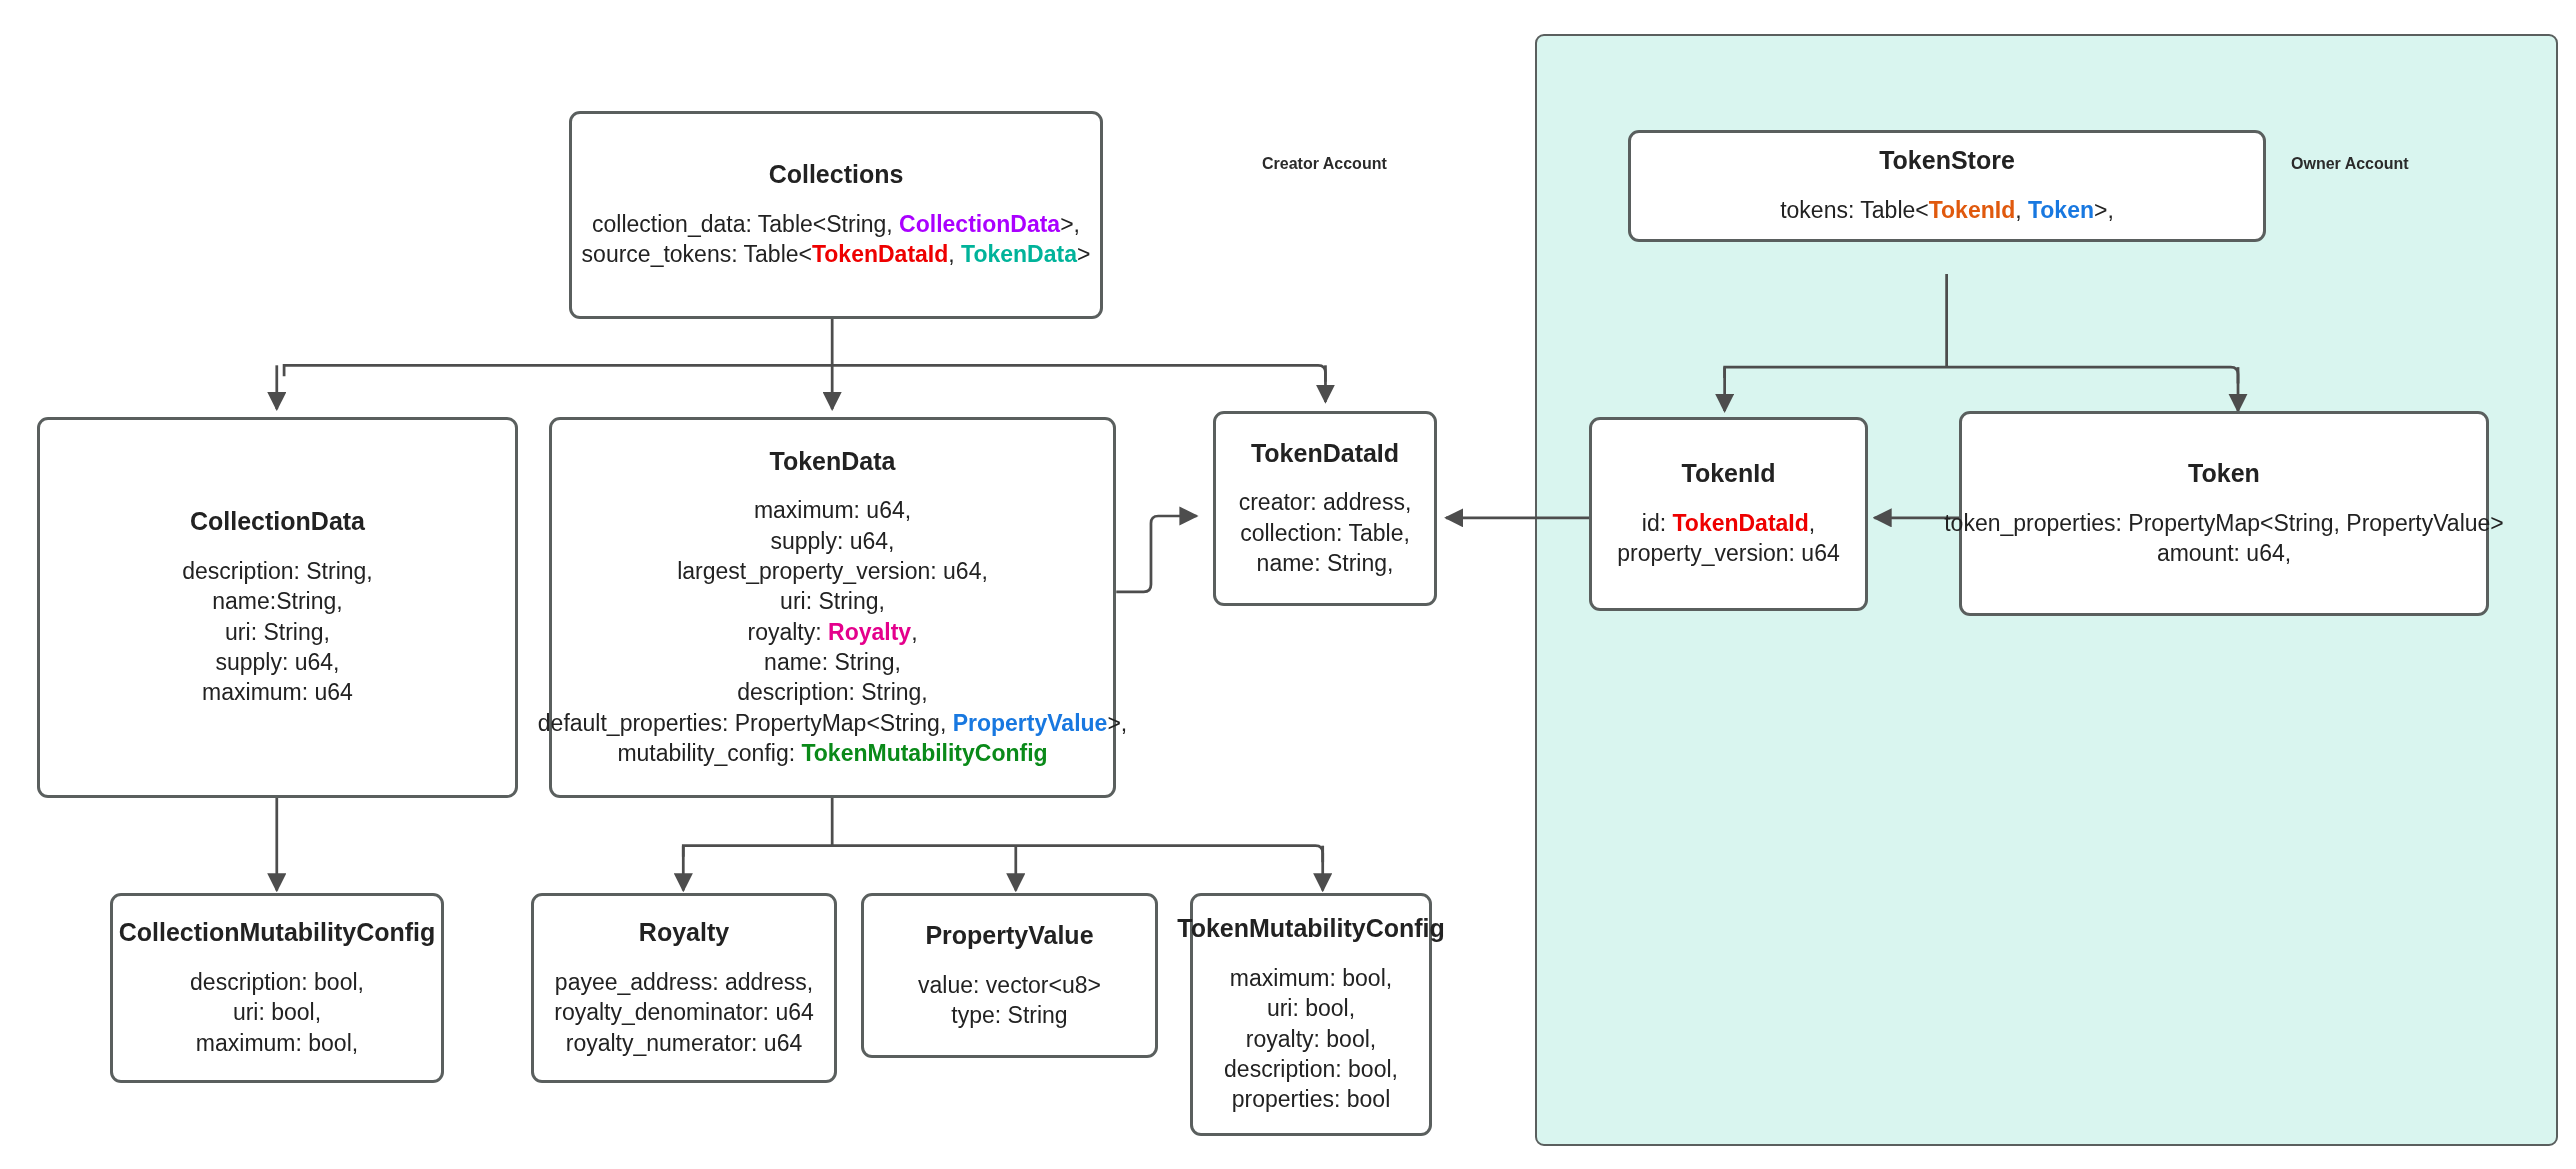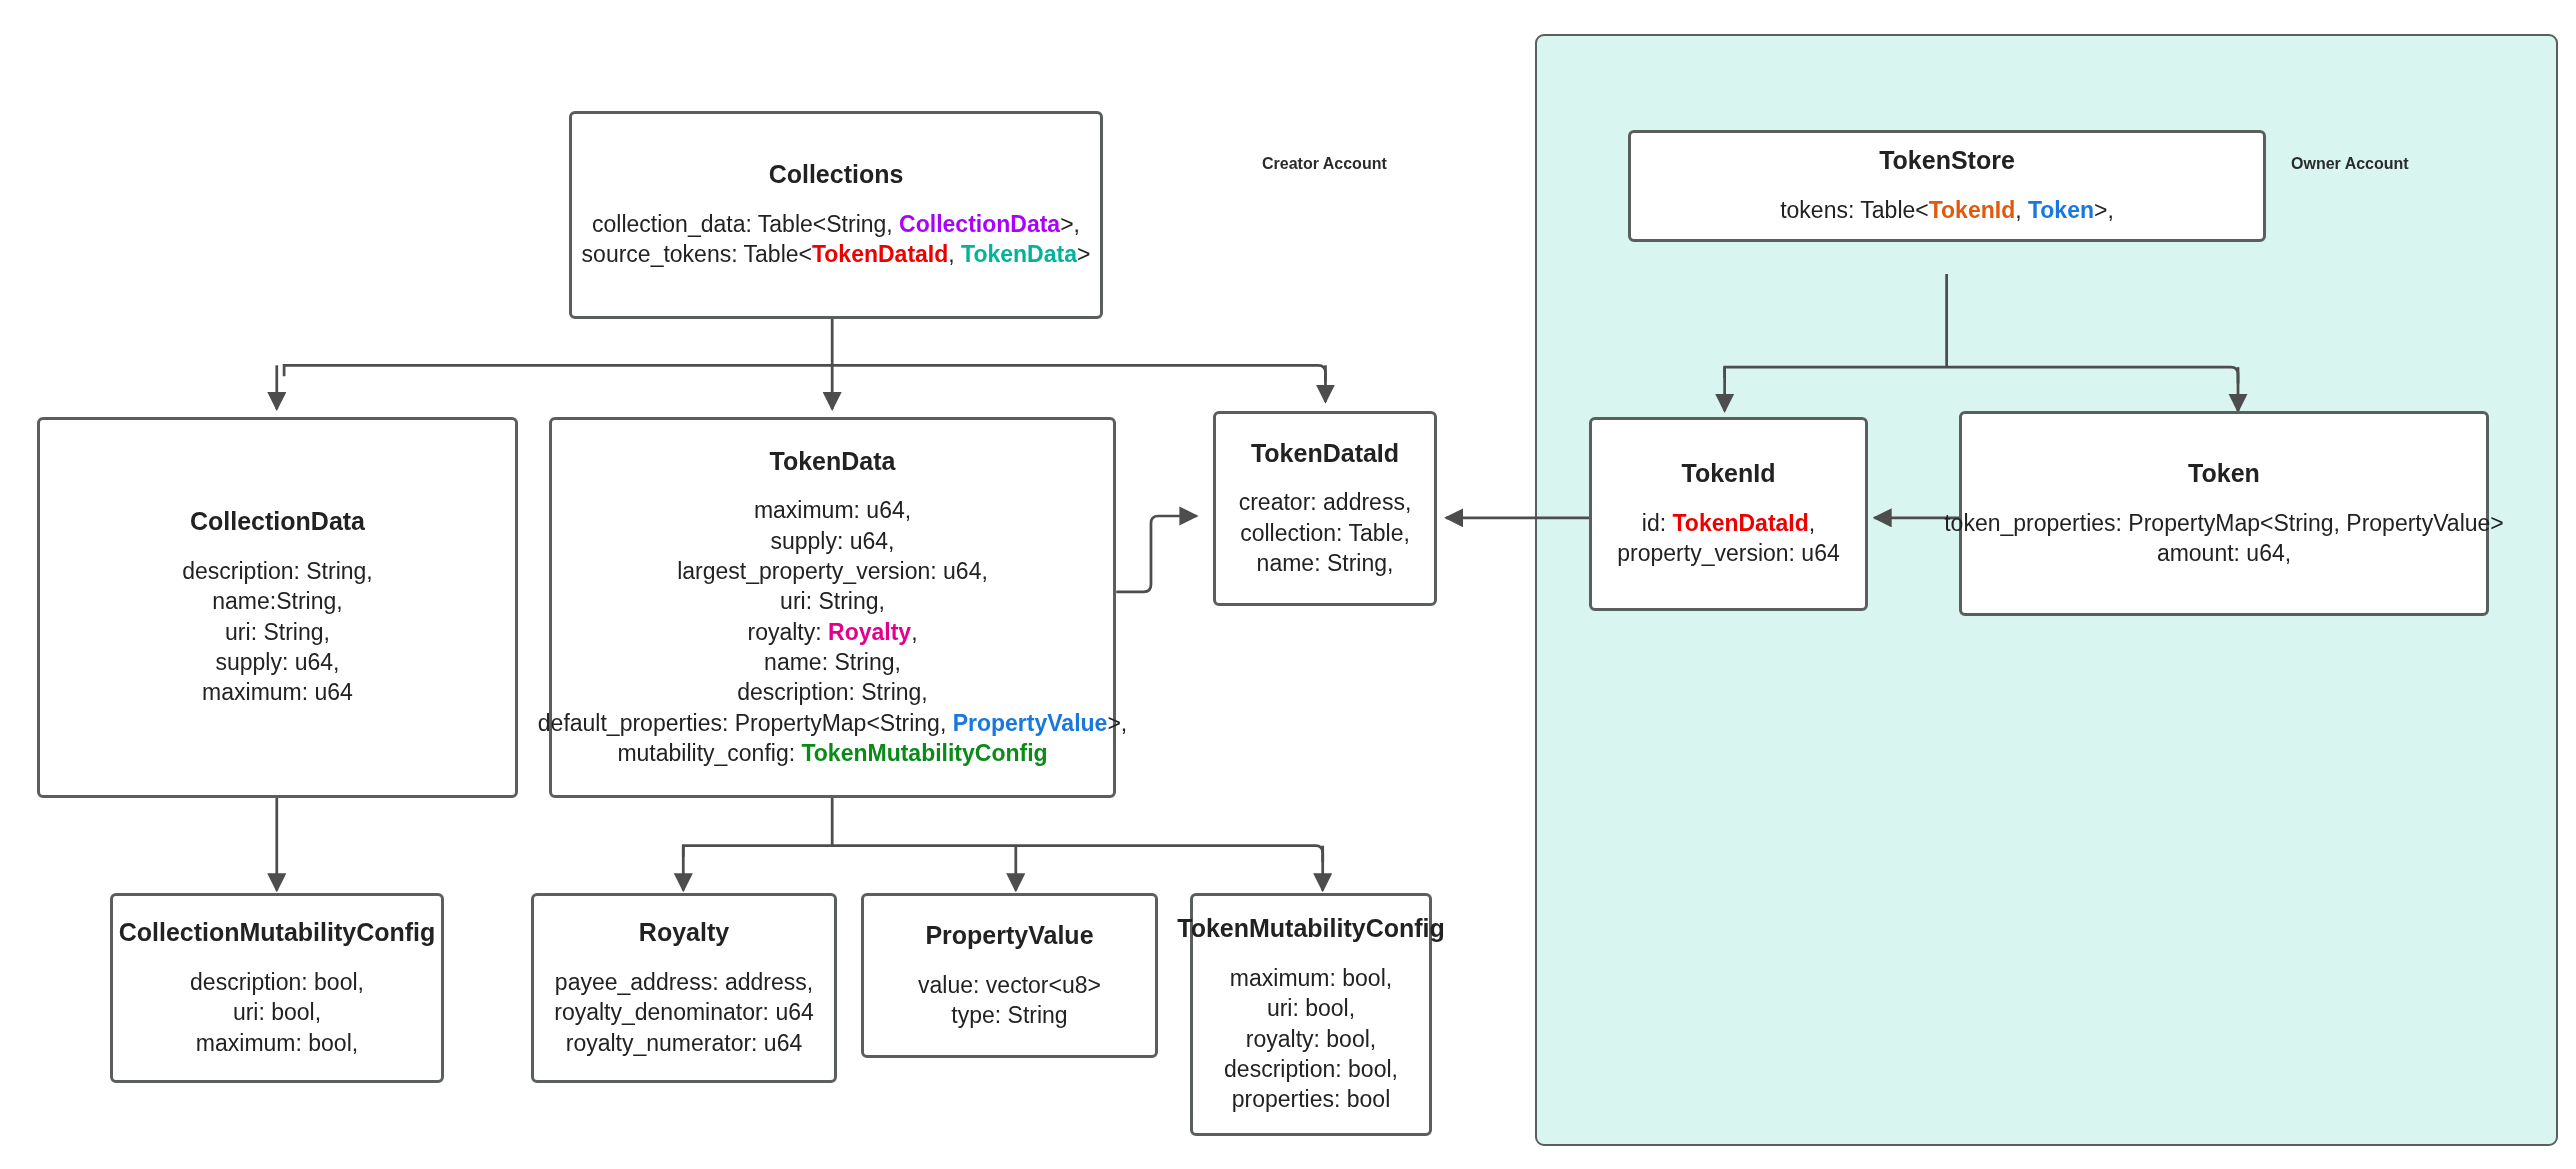--- a/index.html
+++ b/index.html
@@ -25,21 +25,21 @@
     position: absolute;
     font-size: 16px;
     font-weight: bold;
     color: #2b2b2b;
     white-space: nowrap;
   }
   .node {
     position: absolute;
     background: #ffffff;
     border: 3.7px solid #5a5f5e;
-    border-radius: 6px;
+    border-radius: 11px;
     box-sizing: border-box;
     display: flex;
     flex-direction: column;
     align-items: center;
     justify-content: center;
     text-align: center;
     z-index: 5;
   }
   .node .title {
     font-size: 25px;

